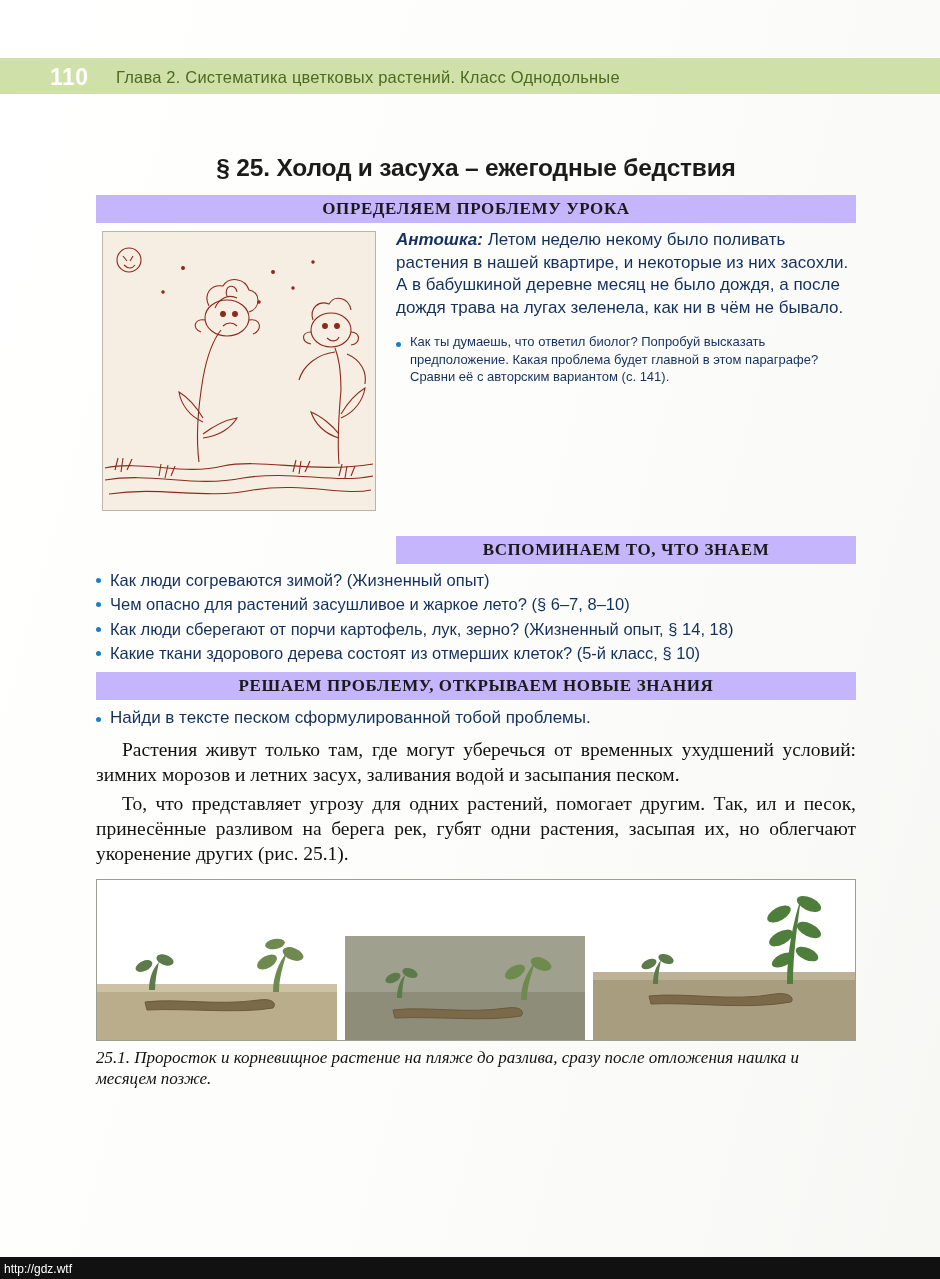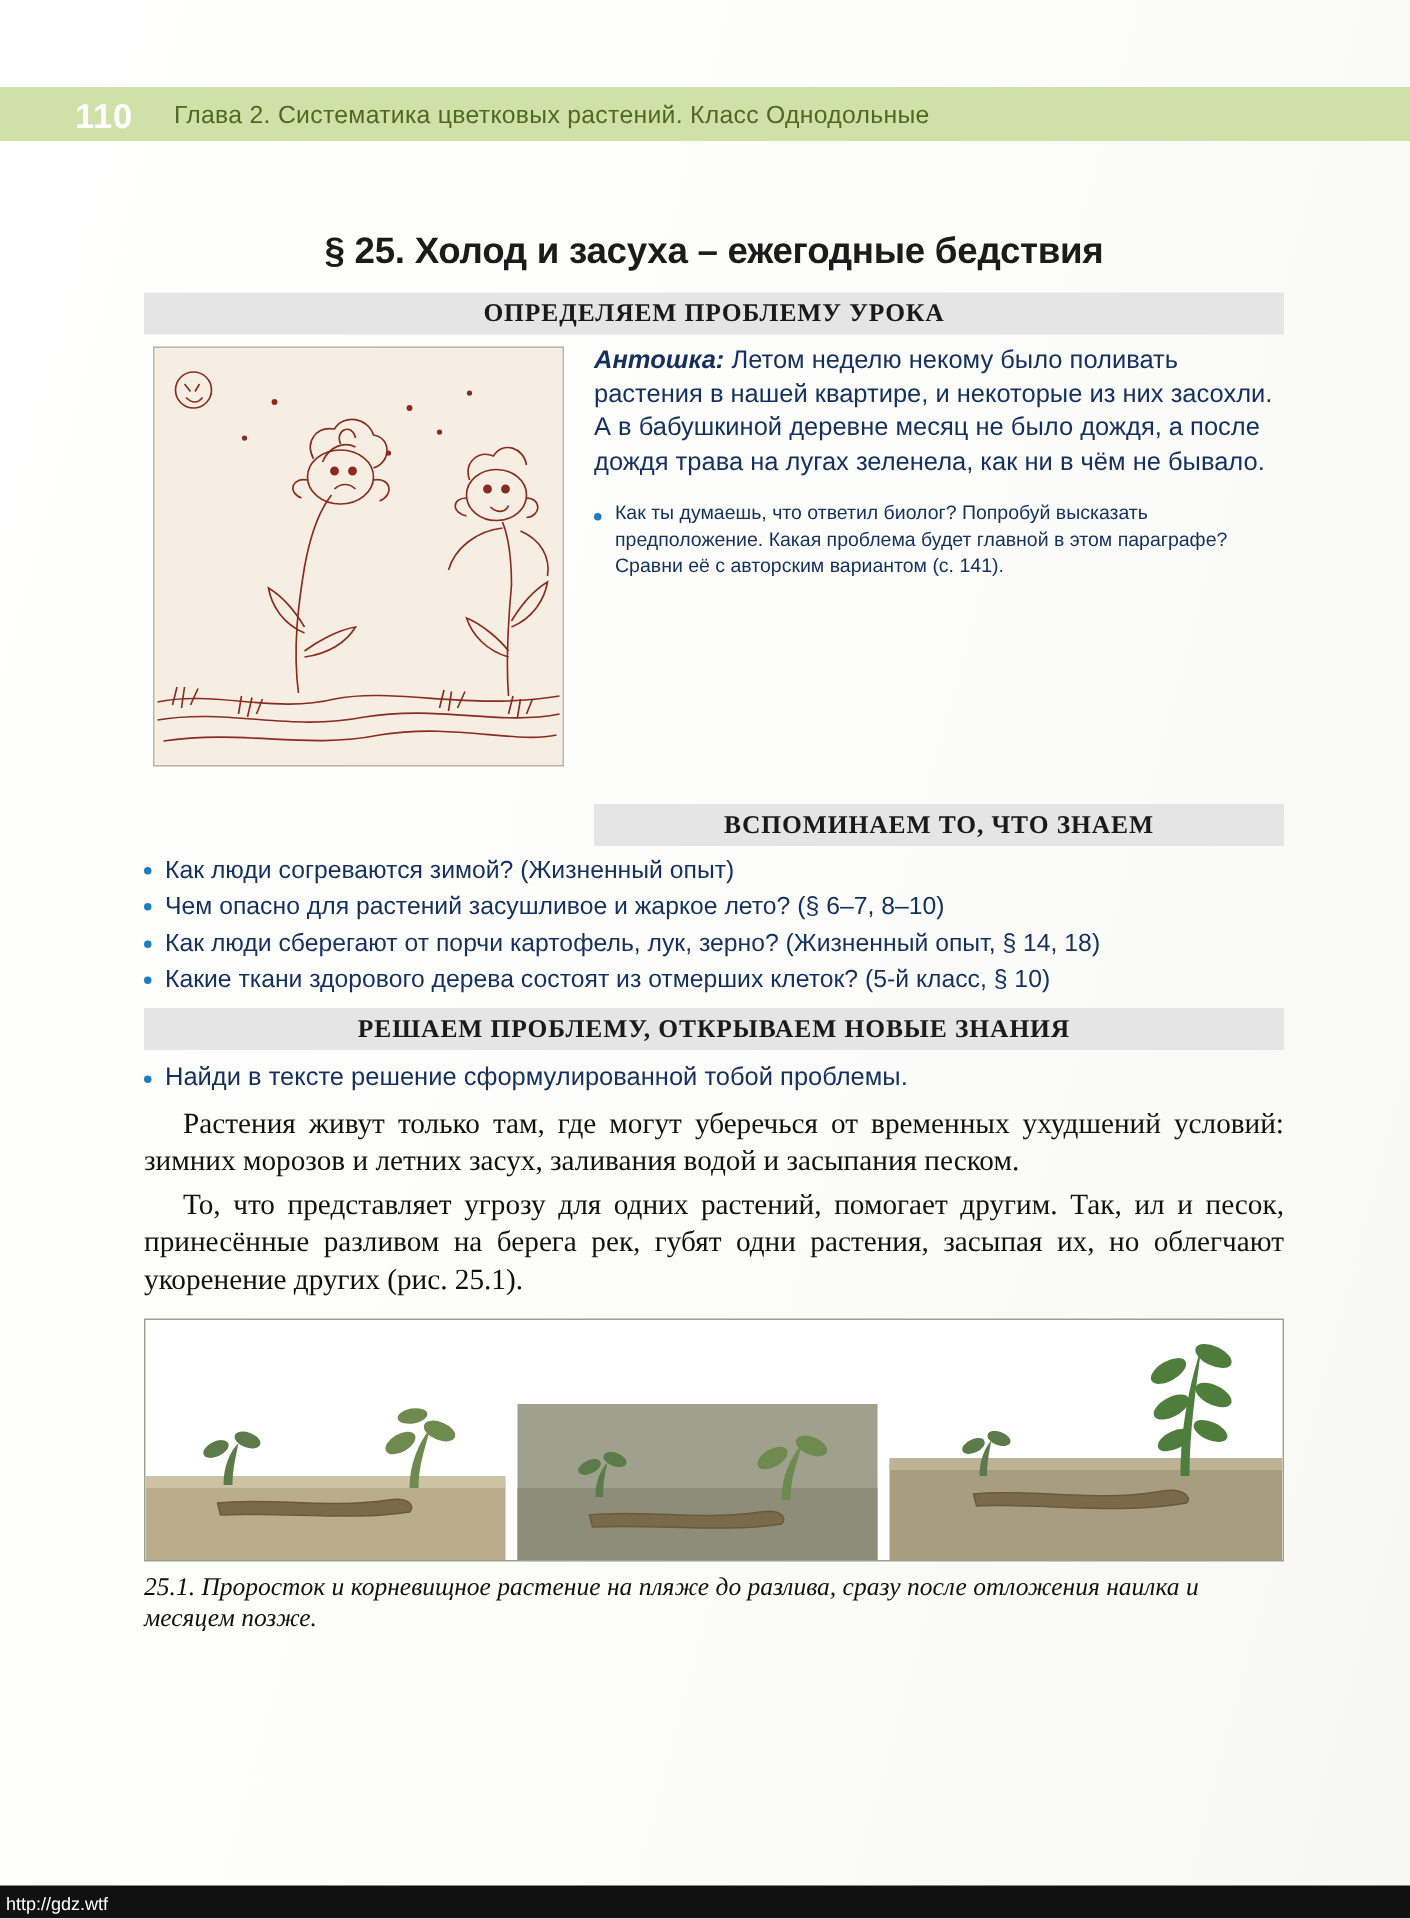--- a/index.html
+++ b/index.html
@@ -65,21 +65,21 @@
     margin: 0;
     padding: 8px 0 6px 0;
     text-align: center;
     font-size: 24.5px;
     font-weight: bold;
     color: #1b1b1b;
     letter-spacing: -0.2px;
   }
 
   .band {
-    background: #e5e5e5;
+    background: #c4b5fd;
     text-align: center;
     font-family: "Liberation Serif", serif;
     font-weight: bold;
     font-size: 17px;
     letter-spacing: 0.6px;
     color: #1a1a1a;
     padding: 4px 0 4px 0;
     margin: 7px 0 6px 0;
   }
   .band.right {
@@ -320,21 +320,21 @@
 
     <ul class="recall">
       <li>Как люди согреваются зимой? (Жизненный опыт)</li>
       <li>Чем опасно для растений засушливое и жаркое лето? (§ 6–7, 8–10)</li>
       <li>Как люди сберегают от порчи картофель, лук, зерно? (Жизненный опыт, § 14, 18)</li>
       <li>Какие ткани здорового дерева состоят из отмерших клеток? (5-й класс, § 10)</li>
     </ul>
 
     <div class="band">РЕШАЕМ ПРОБЛЕМУ, ОТКРЫВАЕМ НОВЫЕ ЗНАНИЯ</div>
 
-    <div class="solve-bullet">Найди в тексте решение сформулированной тобой проблемы.</div>
+    <div class="solve-bullet">Найди в тексте песком сформулированной тобой проблемы.</div>
 
     <p class="body">Растения живут только там, где могут уберечься от временных ухудшений условий: зимних морозов и летних засух, заливания водой и засыпания песком.</p>
     <p class="body">То, что представляет угрозу для одних растений, помогает другим. Так, ил и песок, принесённые разливом на берега рек, губят одни растения, засыпая их, но облегчают укоренение других (рис. 25.1).</p>
 
     <div class="figure">
       <svg class="fig-svg" viewBox="0 0 758 160" preserveAspectRatio="none">
 
         <rect x="0" y="0" width="240" height="160" fill="#ffffff"></rect>
         <rect x="0" y="108" width="240" height="52" fill="#b9ad8c"></rect>
         <rect x="0" y="104" width="240" height="8" fill="#cdc3a4"></rect>

